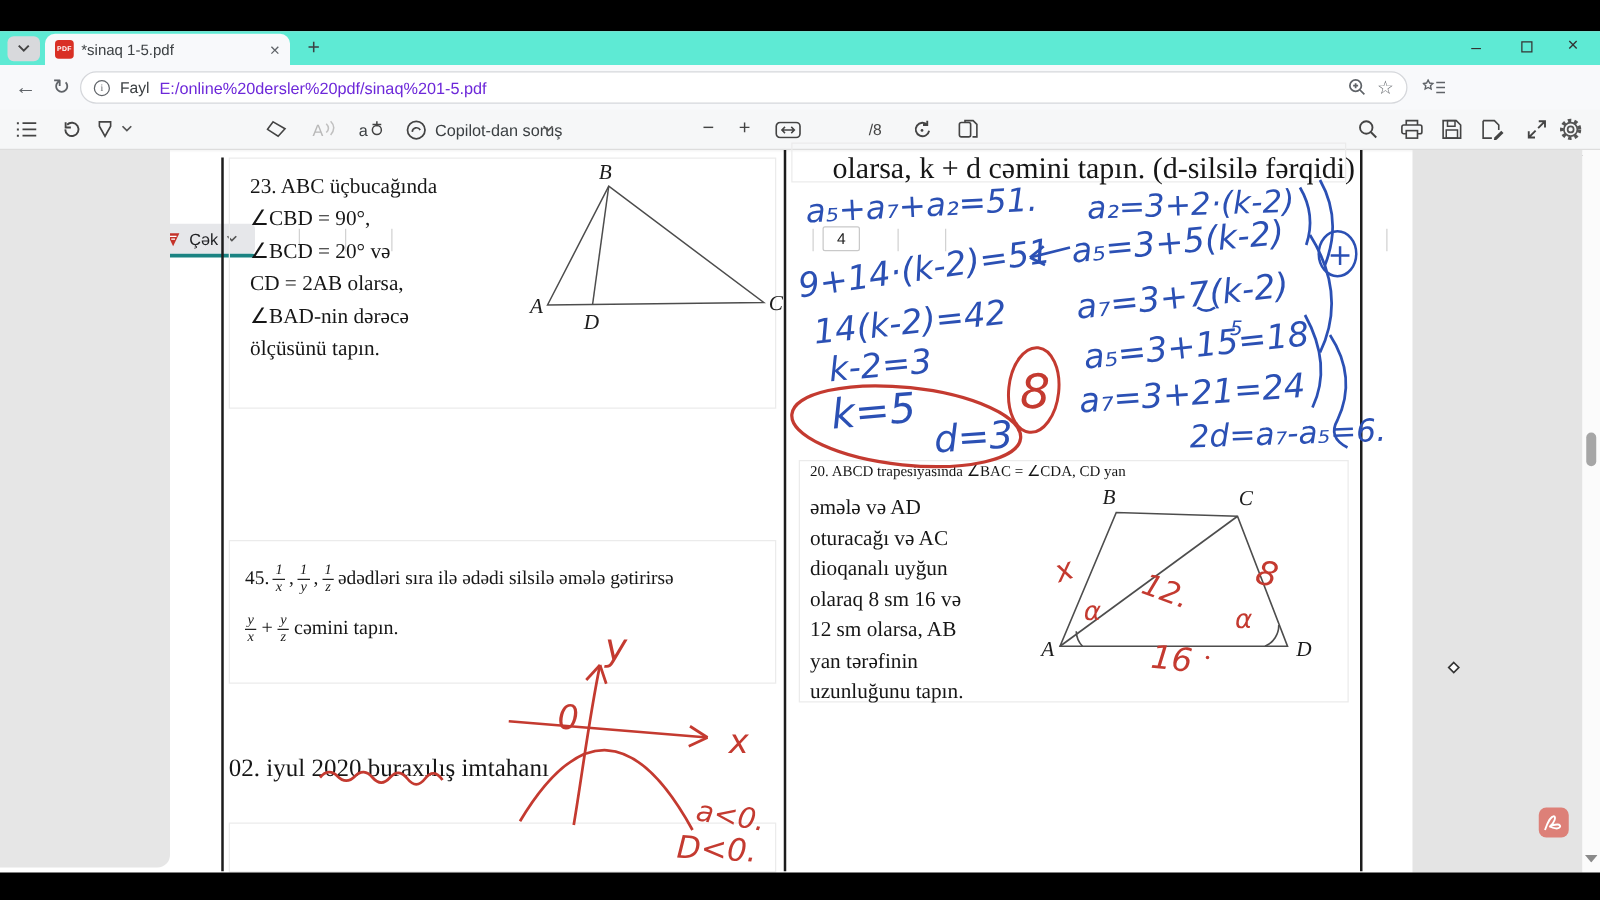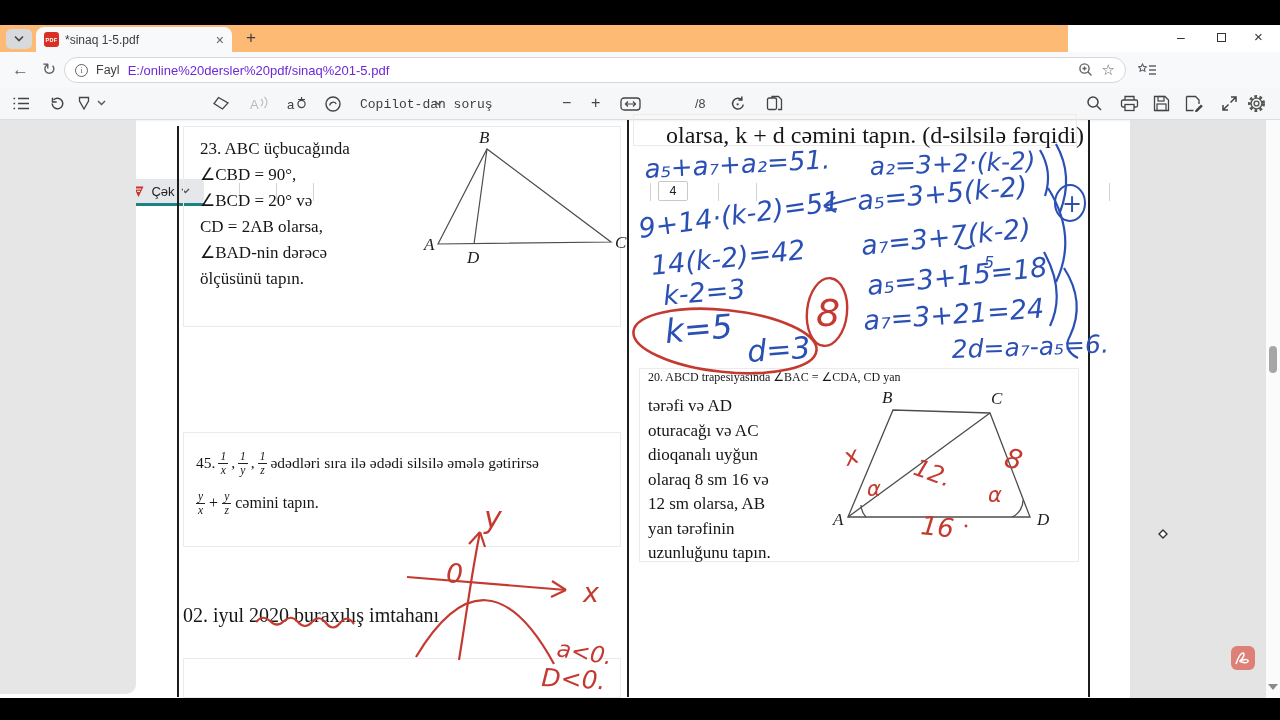--- a/index.html
+++ b/index.html
@@ -3,21 +3,21 @@
 <meta charset="utf-8">
 <style>
   * { margin:0; padding:0; box-sizing:border-box; }
   body { font-family:"Liberation Sans", sans-serif; background:#000; }
   .stage { position:relative; width:1280px; height:720px; background:#fff; overflow:hidden; }
   .abs { position:absolute; }
 
   
   .topbar { left:0; top:0; width:1280px; height:25px; background:#000; }
   .bottombar { left:0; top:698px; width:1280px; height:22px; background:#000; }
-  .tabstrip { left:0; top:25px; width:1068px; height:27px; background:#fdba74; }
+  .tabstrip { left:0; top:25px; width:1280px; height:27px; background:#5eead4; }
   .addrbar { left:0; top:52px; width:1280px; height:36px; background:#f8f9fb; }
   .pdfbar { left:0; top:88px; width:1280px; height:32px; background:#f6f7f8; border-bottom:1px solid #dddddd; box-shadow:0 1px 2px rgba(0,0,0,.06); }
 
   .tabsearch { left:6px; top:29px; width:26px; height:20px; background:#d8d9dc; border-radius:5px; display:flex; align-items:center; justify-content:center; }
   .tab { left:36px; top:27px; width:196px; height:25px; background:#f8f9fb; border-radius:8px 8px 0 0; display:flex; align-items:center; padding:0 8px; gap:6px; }
   .pdfbadge { width:15px; height:15px; background:#d93025; border-radius:3px; color:#fff; font-size:5.5px; font-weight:bold; display:flex; align-items:center; justify-content:center; letter-spacing:.3px; flex:0 0 auto; }
   .tabtitle { font-size:12px; color:#3c4043; flex:1 1 auto; white-space:nowrap; overflow:hidden; }
   .tabclose { font-size:14px; color:#5f6368; line-height:1; }
   .newtab { left:246px; top:29px; font-size:17px; color:#3c4043; }
   .winbtn { color:#333; font-size:14px; }
@@ -159,21 +159,21 @@
     <span class="abs tblabel" style="left:287px;top:9px;">a</span>
     <svg class="abs" style="left:296px;top:8px;" width="11" height="13">
         <circle cx="5.5" cy="8" r="3.6" stroke="#444" fill="none" stroke-width="1.2"></circle>
         <path d="M2 3.5h7M5.5 1v4" stroke="#444" stroke-width="1.2"></path>
       </svg>
     <div class="abs vdiv" style="left:313px;"></div>
     <svg class="abs" style="left:324px;top:7px;" width="18" height="18">
         <circle cx="9" cy="9" r="7" stroke="#444" fill="none" stroke-width="1.4"></circle>
         <path d="M5.8 10.5a3.4 3.4 0 0 1 6.4-1.5" stroke="#444" fill="none" stroke-width="1.3"></path>
       </svg>
-    <span class="abs tblabel" style="left:360px;top:9px;font-family:Liberation Mono, monospace;">Copilot-dan soruş</span>
+    <span class="abs tblabel" style="left:348px;top:9px;">Copilot-dan soruş</span>
     <svg class="abs" style="left:434px;top:12px;" width="9" height="6">
         <path d="M1 1l3.5 3.5L8 1" stroke="#555" fill="none" stroke-width="1.4"></path>
       </svg>
 
     <span class="abs" style="left:562px;top:6px;font-size:16px;color:#444;">−</span>
     <span class="abs" style="left:591px;top:6px;font-size:16px;color:#444;">+</span>
     <svg class="abs" style="left:620px;top:9px;" width="21" height="14">
         <rect x="1" y="1" width="19" height="12" rx="3" stroke="#444" fill="none" stroke-width="1.3"></rect>
         <path d="M5.5 7h10M8 4.5L5.5 7 8 9.5M13 4.5L15.5 7 13 9.5" stroke="#444" fill="none" stroke-width="1.2"></path>
       </svg>
@@ -278,21 +278,21 @@
         <span class="n">y</span>
         <span>z</span>
       </span>
     <span>cəmini tapın.</span>
   </div>
 
   <div class="abs print examhdr">02. iyul 2020 buraxılış imtahanı</div>
   <div class="abs print p19tail">olarsa, k + d cəmini tapın. (d-silsilə fərqidi)</div>
   <div class="abs print p20l1">20. ABCD trapesiyasında ∠BAC = ∠CDA, CD yan</div>
   <div class="abs print p20rest">
-    <div>tərəfi və AD</div>
+    <div>əmələ və AD</div>
     <div>oturacağı və AC</div>
     <div>dioqanalı uyğun</div>
     <div>olaraq 8 sm 16 və</div>
     <div>12 sm olarsa, AB</div>
     <div>yan tərəfinin</div>
     <div>uzunluğunu tapın.</div>
   </div>
 
   <svg class="abs" style="left:0;top:120px;pointer-events:none;" width="1280" height="578" viewBox="0 120 1280 578">
 

